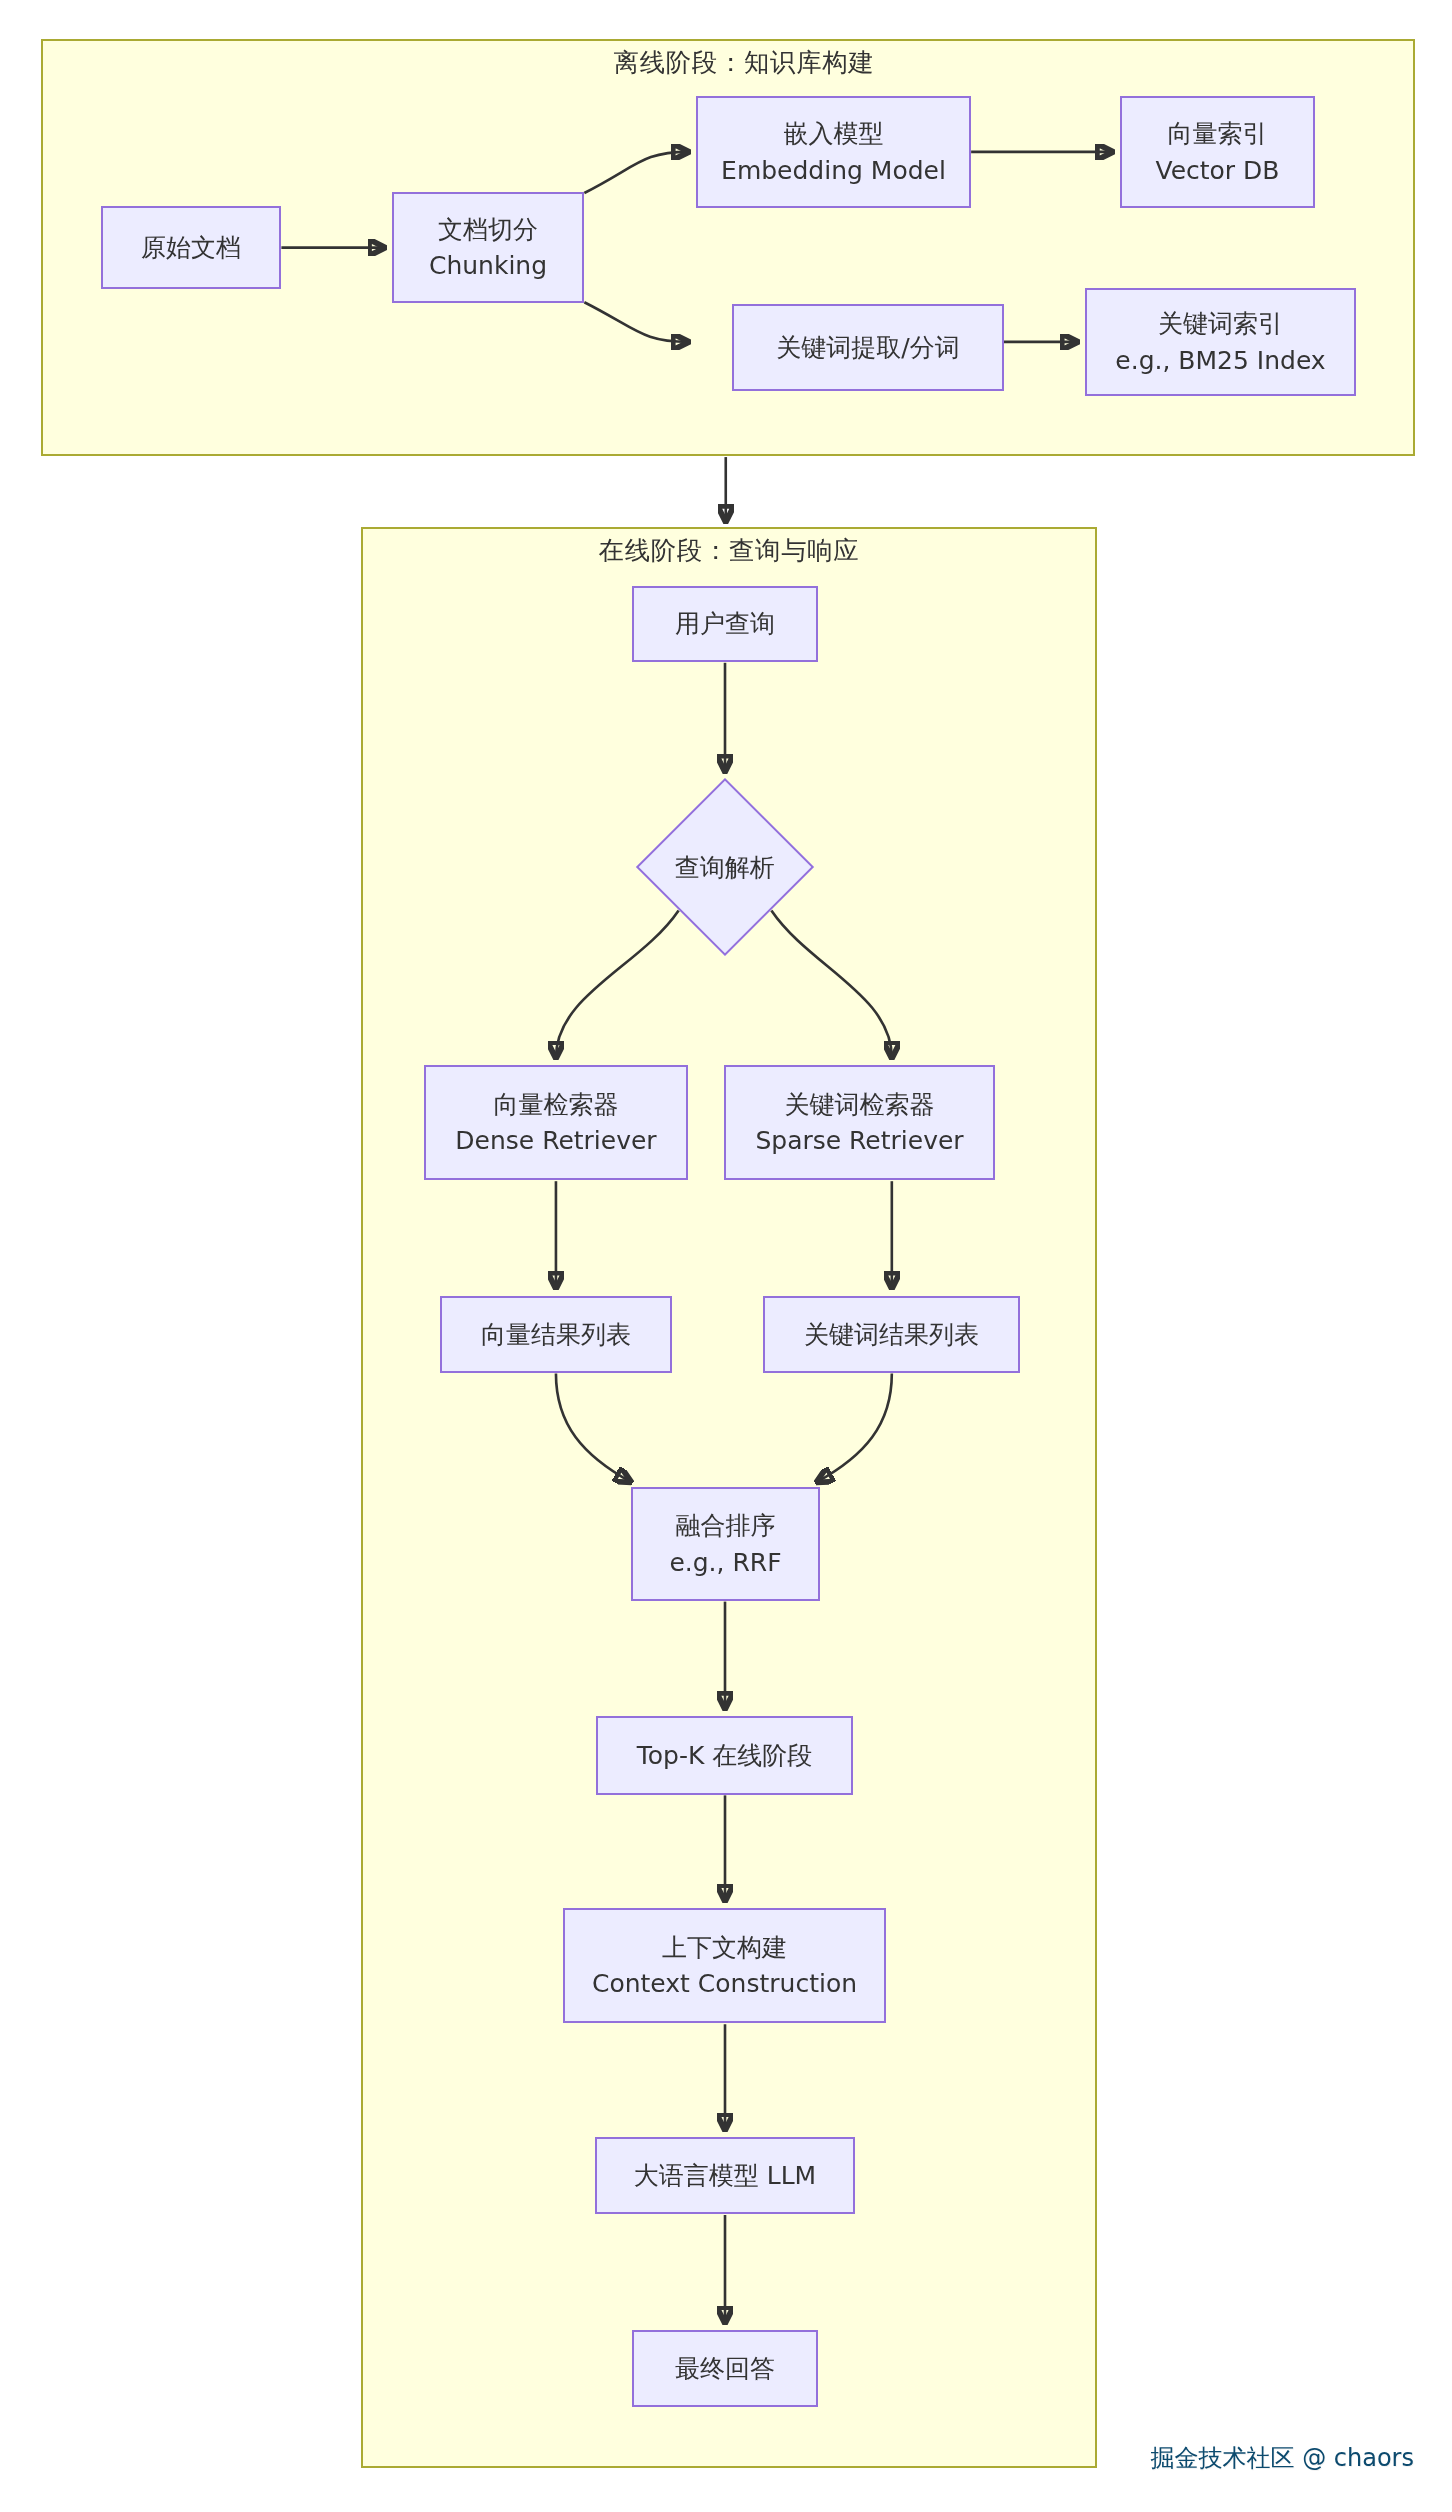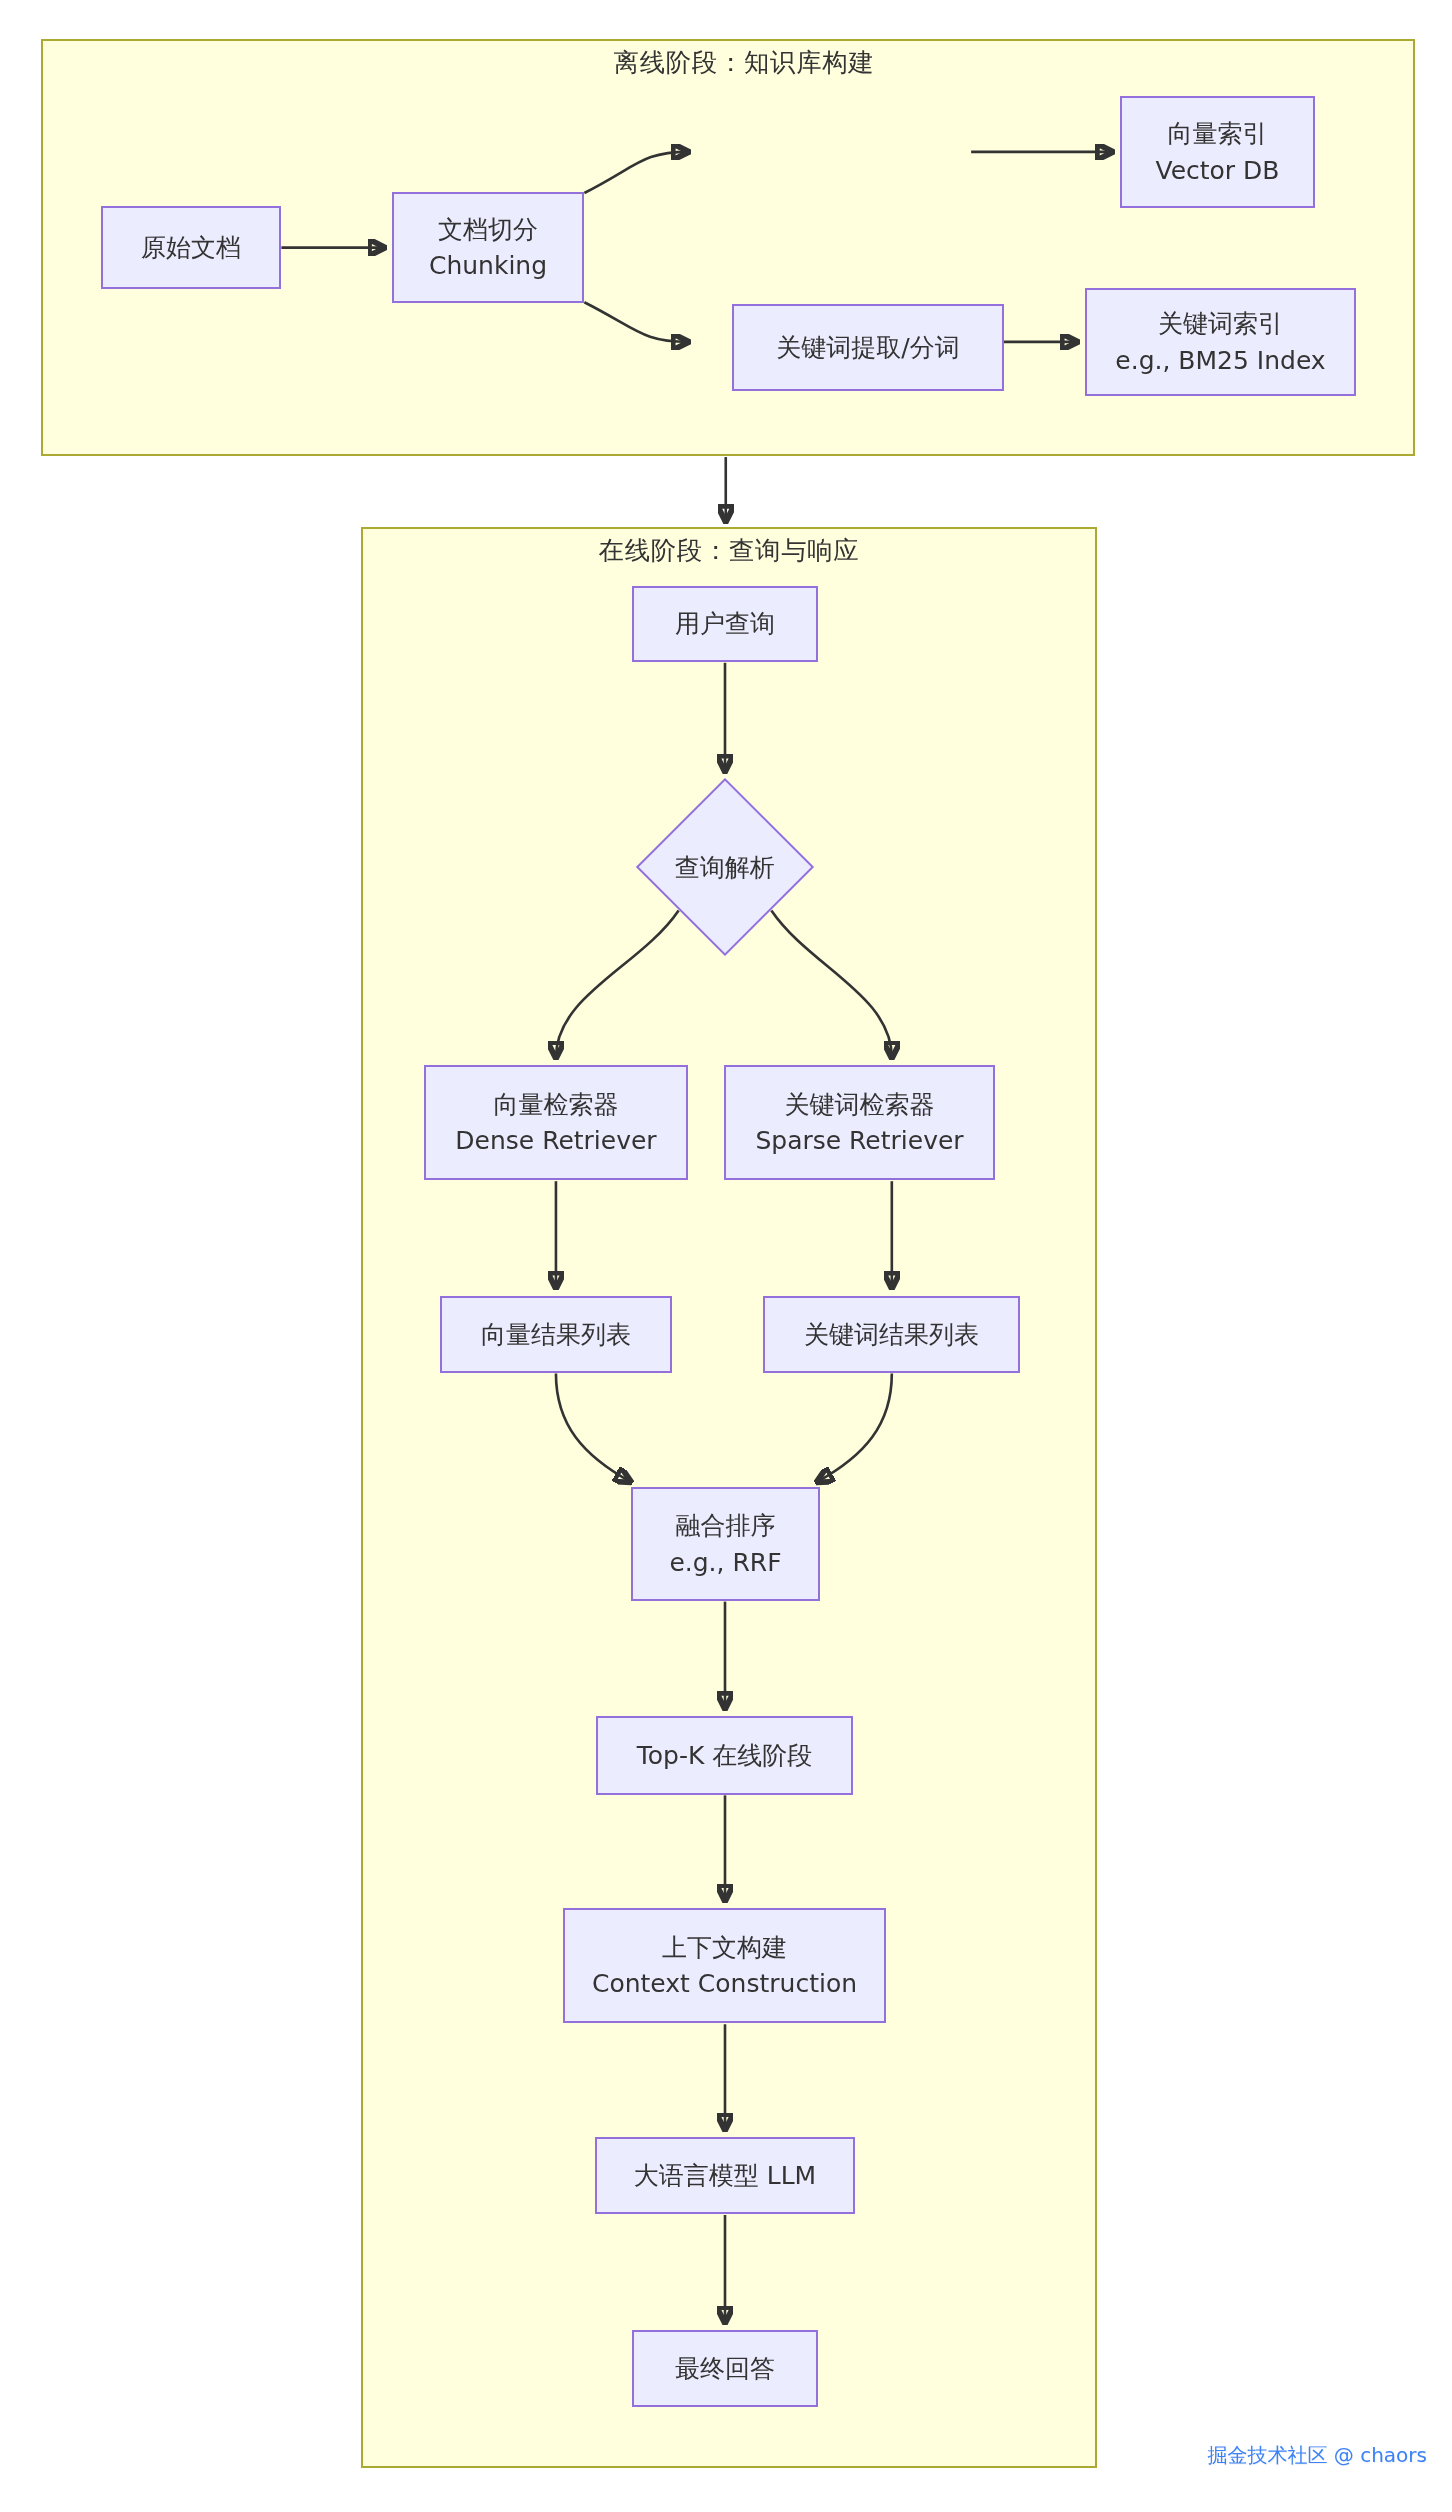--- a/index.html
+++ b/index.html
@@ -71,24 +71,24 @@
     justify-content: center;
   }
   .diamond .diamond-label {
     transform: rotate(-45deg);
     font-size: 25px;
     color: #333333;
     white-space: nowrap;
   }
   .watermark {
     position: absolute;
-    right: 26px;
+    right: 39px;
     top: 2442px;
-    font-size: 20px;
-    color: #3b82f6;
+    font-size: 24px;
+    color: #0c4a6e;
     text-shadow: -0.7px -0.7px 0 #ffffff, 0.7px 0.7px 0 #f2f2f2;
     white-space: nowrap;
   }
 </style>
 </head>
 <body>
 
 <div id="canvas">
 
   <div class="cluster" style="left:41px; top:39px; width:1374px; height:417px;"></div>
@@ -124,20 +124,24 @@
 
   <div class="node" style="left:101px; top:206px; width:180px; height:83px;">
     <span>原始文档</span>
   </div>
 
   <div class="node" style="left:392px; top:192px; width:192px; height:111px;">
     <span>文档切分</span>
     <span>Chunking</span>
   </div>
 
+  <div class="node" style="left:696px; top:96px; width:275px; height:112px;">
+    <span>嵌入模型</span>
+    <span>Embedding Model</span>
+  </div>
 
   <div class="node" style="left:1120px; top:96px; width:195px; height:112px;">
     <span>向量索引</span>
     <span>Vector DB</span>
   </div>
 
   <div class="node" style="left:696px; top:304px; width:272px; height:87px;margin-left:36px;">
     <span>关键词提取/分词</span>
   </div>
 

